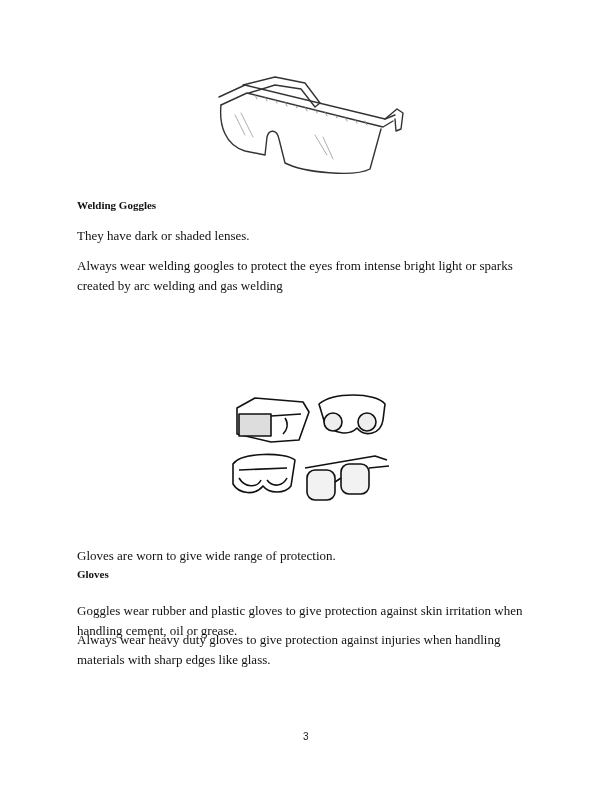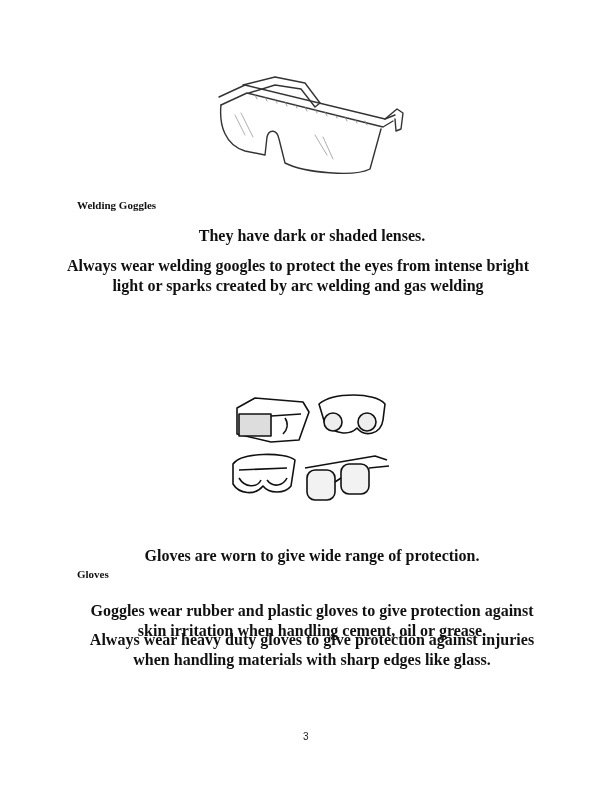--- a/index.html
+++ b/index.html
@@ -1,20 +1,20 @@
 <!DOCTYPE html>
 <html><head>
 <meta charset="utf-8">
 <style>
   html, body { margin:0; padding:0; background:#ffffff; }
   body { width:612px; height:792px; position:relative; overflow:hidden;
          font-family:"Liberation Serif", serif; color:#111; }
-  .abs { position:absolute;text-align:center; }
+  .abs { position:absolute; }
   .heading { font-weight:bold; font-size:11px; }
-  .para { font-size:16px; line-height:20px; width:470px;font-weight:bold; }
+  .para { font-size:13px; line-height:20px; width:470px; }
   .pagenum { font-family:"Liberation Sans", sans-serif; font-size:10px; color:#222; }
   svg { display:block; }
 </style>
 </head>
 <body>
 
 <div class="abs" style="left:205px;top:55px;width:210px;height:130px;">
   <svg width="210" height="130" viewBox="0 0 210 130">
     <g fill="none" stroke="#333" stroke-width="1.4" stroke-linejoin="round" stroke-linecap="round">
 
@@ -29,21 +29,21 @@
 
       <path d="M30 60 L40 80 M36 58 L48 82 M110 80 L122 100 M118 82 L128 104" stroke="#999" stroke-width="0.8"></path>
 
       <path d="M50 40 L52 44 M60 42 L62 46 M70 44 L72 48 M80 47 L82 51 M90 49 L92 53 M100 52 L102 56 M110 54 L112 58 M120 57 L122 61 M130 59 L132 63 M140 62 L142 66 M150 64 L152 68 M160 66 L162 70" stroke="#888" stroke-width="0.8"></path>
     </g>
   </svg>
 </div>
 
 <div class="abs heading" style="left:77px;top:199px;">Welding Goggles</div>
 <div class="abs para" style="left:77px;top:226px;">They have dark or shaded lenses.</div>
-<div class="abs para" style="left:63px;top:256px;">Always wear welding googles to protect the eyes from intense bright light or sparks created by arc welding and gas welding</div>
+<div class="abs para" style="left:77px;top:256px;">Always wear welding googles to protect the eyes from intense bright light or sparks created by arc welding and gas welding</div>
 
 <div class="abs" style="left:225px;top:390px;width:170px;height:120px;">
   <svg width="170" height="120" viewBox="0 0 170 120">
     <g fill="none" stroke="#111" stroke-width="1.6" stroke-linejoin="round">
 
       <path d="M12 18 L30 8 L78 12 L84 22 L74 50 L46 52 L12 44 Z"></path>
       <rect x="14" y="24" width="32" height="22" fill="#ddd"></rect>
       <path d="M46 26 L76 24 M60 28 C64 34 62 40 58 44"></path>
 
       <path d="M94 14 C108 2 150 2 160 14 L158 30 C156 44 140 48 132 38 C124 46 110 44 100 34 Z"></path>

